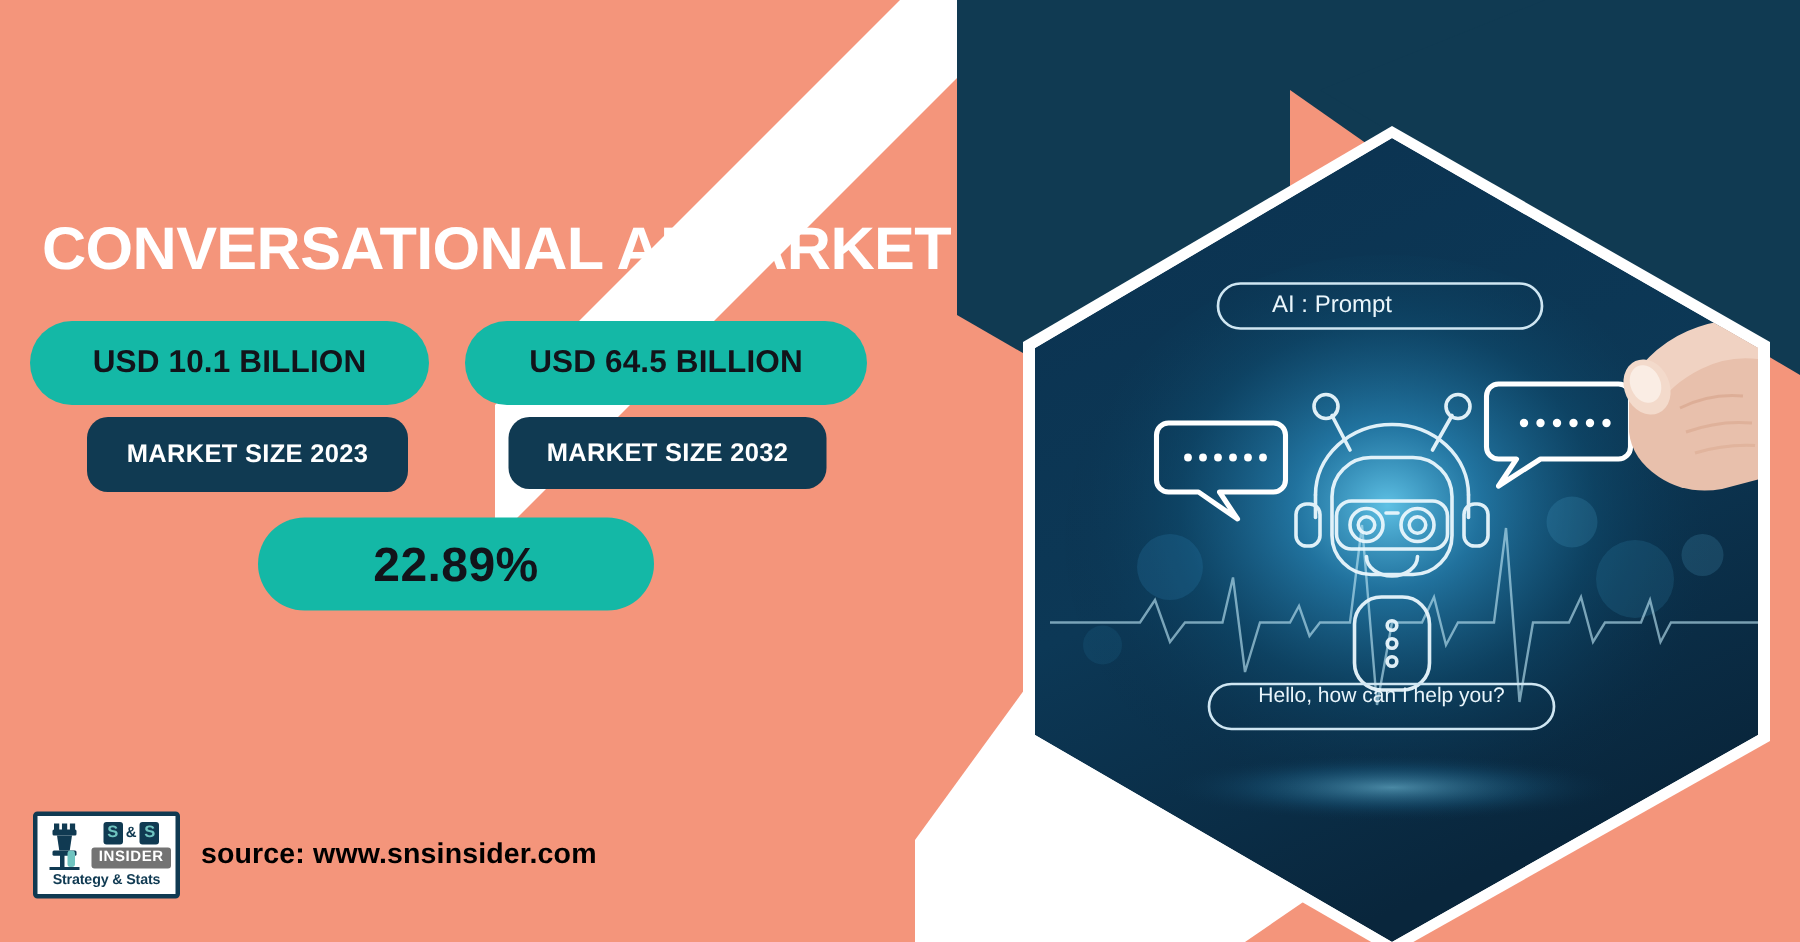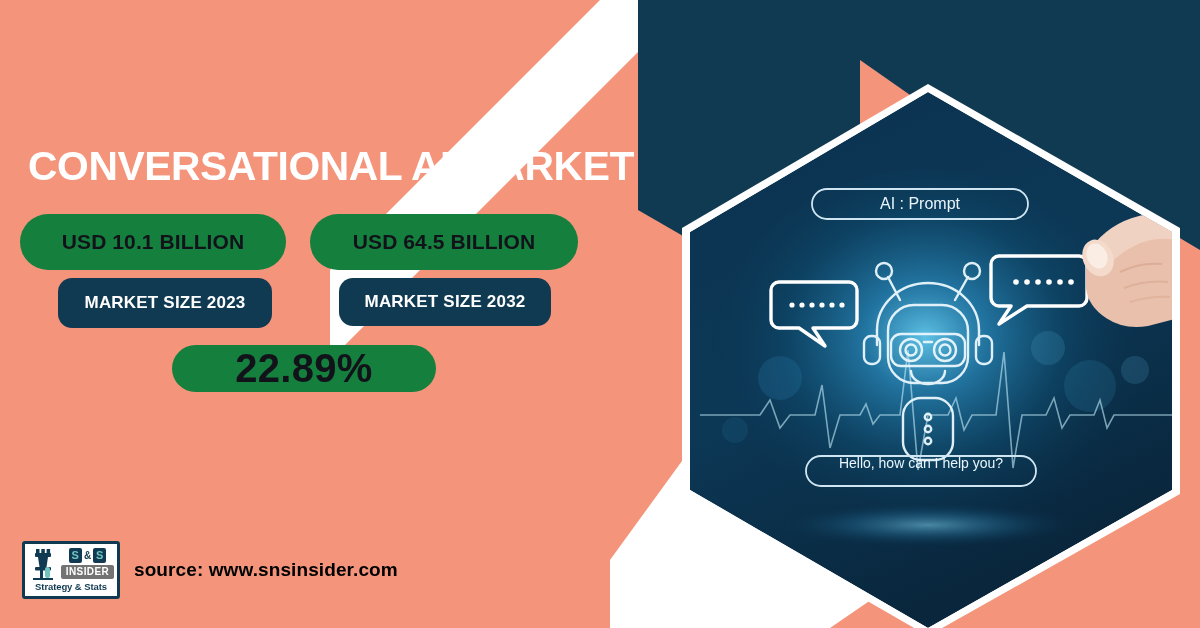--- a/index.html
+++ b/index.html
@@ -26,42 +26,42 @@
     letter-spacing:-0.4px;
     color:#ffffff;
     line-height:1.05;
     white-space:nowrap;
     transform:scaleX(1.02);
     transform-origin:left center;
   }
 
   .pill {
     position:absolute;
-    background:#15803d;
+    background:#14b8a6;
     border-radius:999px;
     display:flex; align-items:center; justify-content:center;
     color:#12131a;
     font-weight:bold;
     white-space:nowrap;
   }
   .badge {
     position:absolute;
     background:#103A52;
     border-radius:14px;
     display:flex; align-items:center; justify-content:center;
     color:#ffffff;
     font-weight:bold;
     white-space:nowrap;
   }
 
   #pill-2023  { left:20px;  top:214px; width:266px; height:56px; font-size:21px; letter-spacing:.1px;}
   #badge-2023 { left:42px;  top:278px; width:214px; height:50px; font-size:17px; letter-spacing:.2px;margin-left:16px;}
   #pill-2032  { left:310px; top:214px; width:268px; height:56px; font-size:21px; letter-spacing:.1px;}
   #badge-2032 { left:339px; top:278px; width:212px; height:48px; font-size:17px; letter-spacing:.2px;}
-  #pill-cagr  { left:172px; top:345px; width:264px; height:47px; font-size:40px; letter-spacing:.3px;}
+  #pill-cagr  { left:172px; top:345px; width:264px; height:62px; font-size:32px; letter-spacing:.3px;}
   #badge-cagr { left:190px; top:404px; width:214px; height:48px; font-size:17px; letter-spacing:.2px;}
 
   
   .footer { position:absolute; left:22px; top:541px; display:flex; align-items:center; gap:14px; }
 
   .logo-box {
     width:98px; height:58px;
     border:3px solid #103A52;
     background:#ffffff;
     border-radius:3px;
@@ -237,21 +237,21 @@
       <g>
         <rect x="812" y="189" width="216" height="30" rx="15" fill="none" stroke="#CFE6F2" stroke-width="1.8"></rect>
       </g>
 
       <g>
         <rect x="806" y="456" width="230" height="30" rx="15" fill="none" stroke="#CFE6F2" stroke-width="1.8"></rect>
       </g>
     </g>
   </svg>
 
-  <div style="position:absolute;left:812px;top:189px;width:216px;height:30px;
+  <div style="position:absolute;left:780px;top:189px;width:216px;height:30px;
               display:flex;align-items:center;justify-content:center;
               color:#E9F5FB;font-size:16px;">AI : Prompt</div>
 
   <div style="position:absolute;left:806px;top:456px;width:230px;height:14px;
               display:flex;align-items:center;justify-content:center;
               color:#E9F5FB;font-size:14px;">Hello, how can I help you?</div>
 
   <div class="left-col">
 
     <div class="title">CONVERSATIONAL AI MARKET</div>

